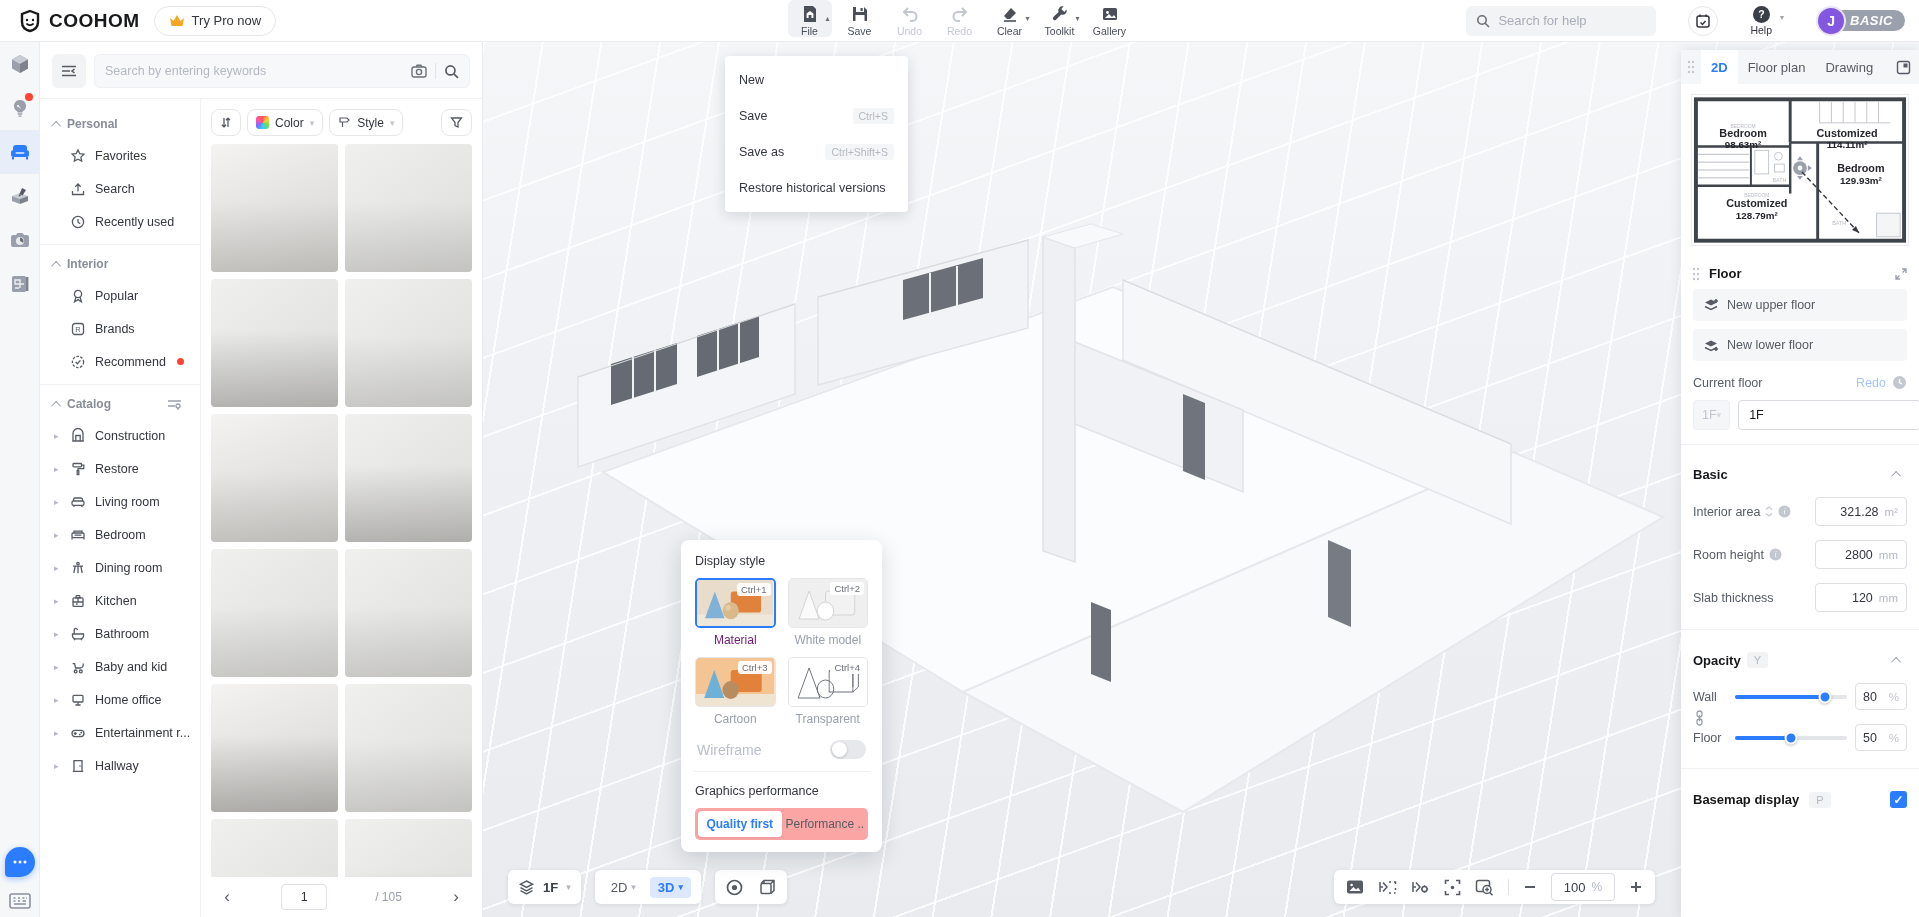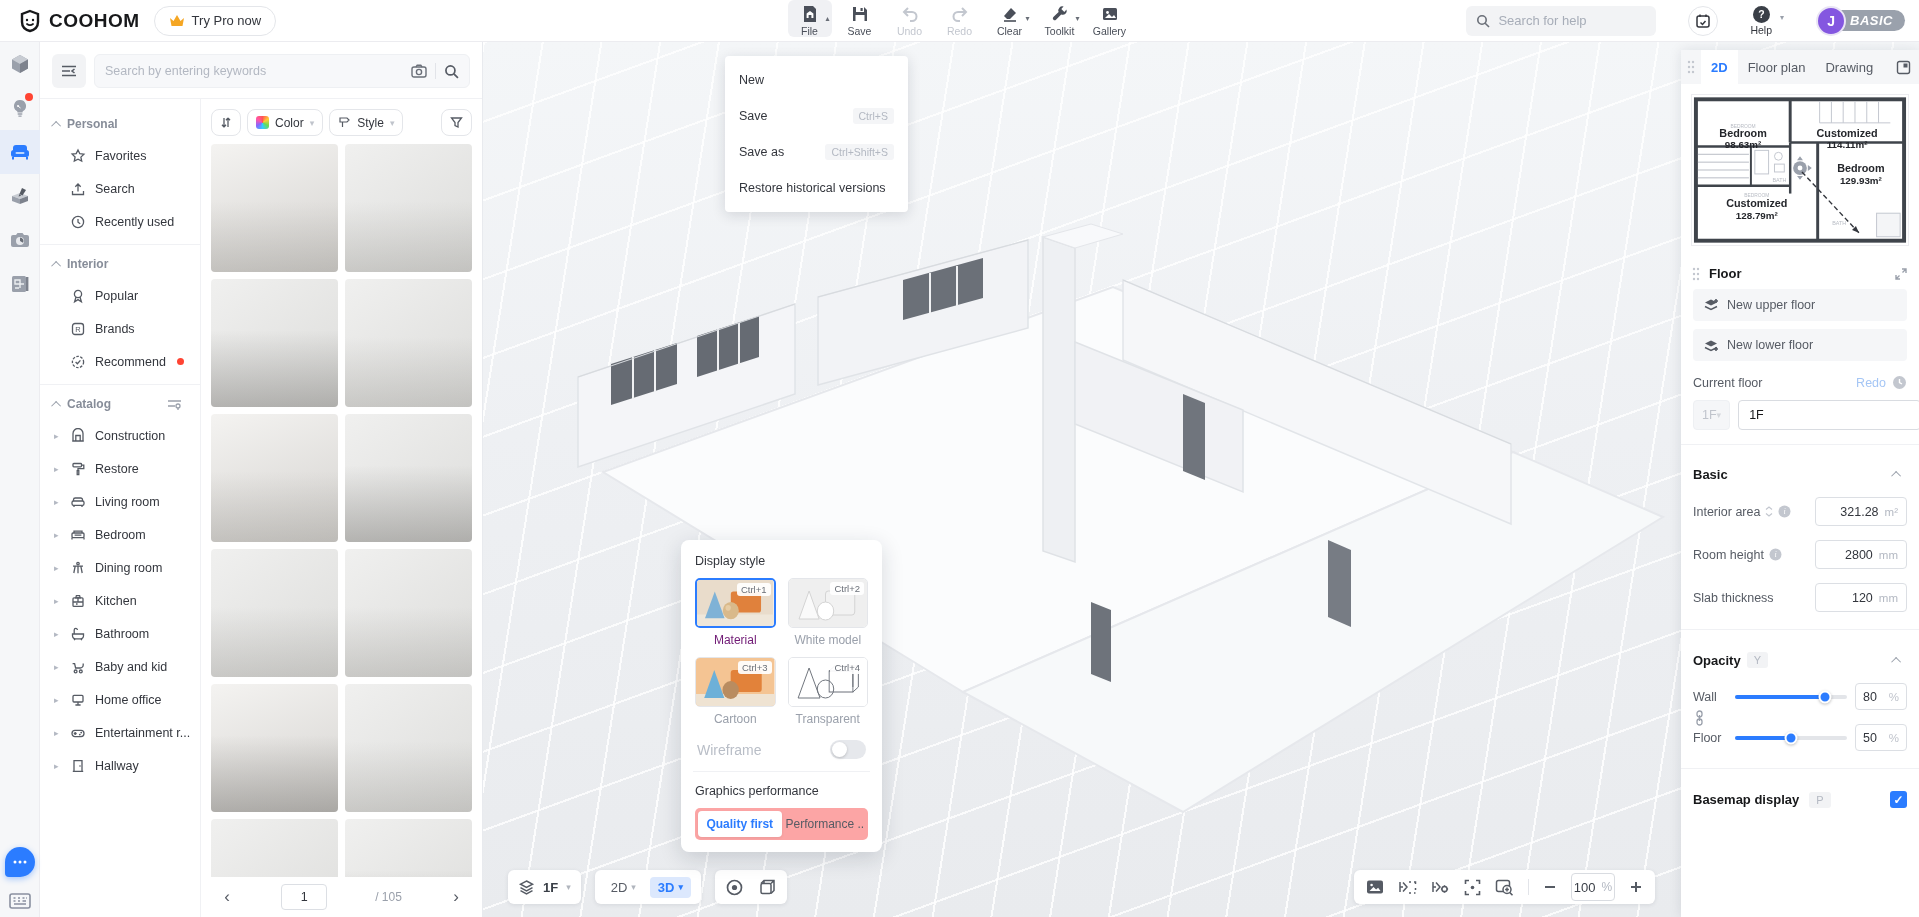--- a/index.html
+++ b/index.html
@@ -84,21 +84,21 @@
   #room-svg { position:absolute; left:0; top:0; }
 
   
   .bbar { position:absolute; bottom:13px; display:flex; align-items:center; gap:14px; }
   .pill { background:#fff; border-radius:6px; box-shadow:0 1px 4px rgba(30,40,60,.10); display:flex; align-items:center; height:34px; padding:0 10px; gap:8px; }
   .pill .plabel { font-size:13px; color:#3a3f47; font-weight:bold; }
   .pill .dcaret { color:#b0b5bd; font-size:9px; }
   .mode3d { display:flex; align-items:center; gap:4px; background:#dce8fd; color:#2b7cff; font-weight:bold; font-size:13px; border-radius:4px; padding:3px 8px; cursor:pointer; }
   .mode3d .dcaret { color:#2b7cff; }
   .mode2d { display:flex; align-items:center; gap:4px; color:#565b64; font-size:13px; padding:3px 6px; cursor:pointer; }
-  .zoom-box { width:44px; height:28px; border:1px solid #d9dce1; border-radius:4px; display:flex; align-items:center; justify-content:center; gap:6px; font-size:13px; color:#3a3f47; }
+  .zoom-box { width:64px; height:28px; border:1px solid #d9dce1; border-radius:4px; display:flex; align-items:center; justify-content:center; gap:6px; font-size:13px; color:#3a3f47; }
   .zoom-box .unit { color:#b3b8c2; font-size:12px; }
 
   
   #display-popup { position:absolute; left:681px; top:540px; width:201px; background:#fff; border-radius:8px; box-shadow:0 6px 22px rgba(20,30,50,.16); padding:14px 14px 12px 14px; z-index:50; }
   .dp-title { font-size:12.5px; color:#33363d; margin-bottom:10px; }
   .dp-grid { display:grid; grid-template-columns:1fr 1fr; gap:10px 12px; }
   .dp-opt { cursor:pointer; }
   .dp-thumb { position:relative; height:50px; border-radius:5px; border:1px solid #e4e6ea; overflow:hidden; }
   .dp-opt.selected .dp-thumb { border:2px solid #2b7cff; }
   .dp-sc { position:absolute; right:3px; top:3px; background:rgba(255,255,255,.92); color:#6a6f78; font-size:9.5px; padding:1px 4px; border-radius:3px; }

